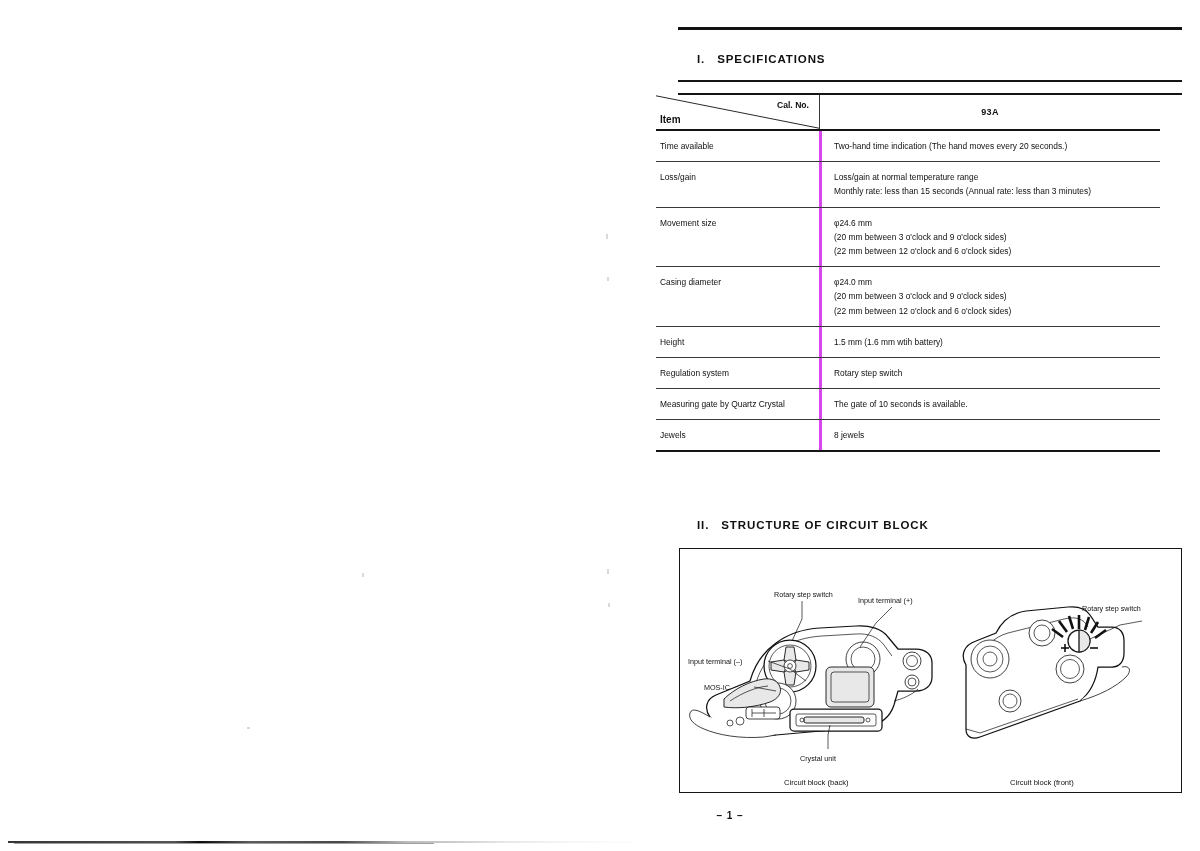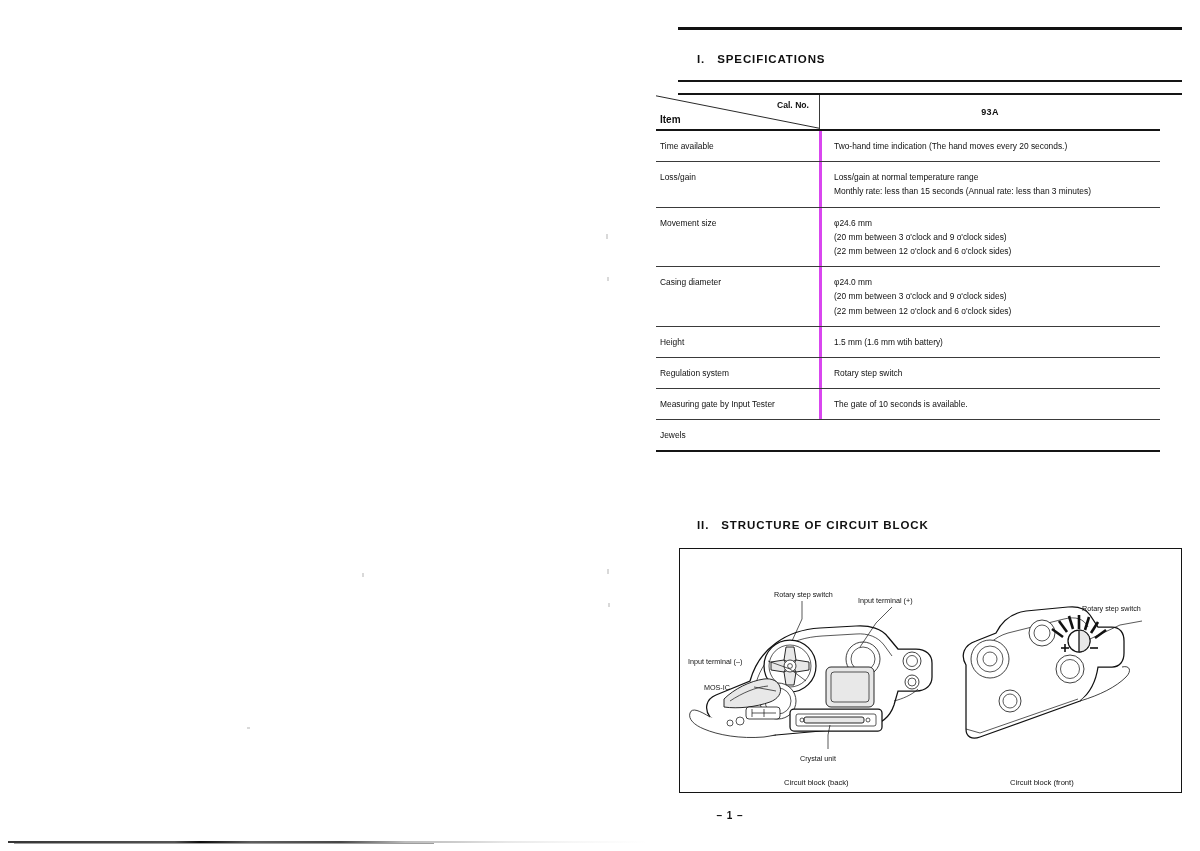--- a/index.html
+++ b/index.html
@@ -292,27 +292,30 @@
             <span class="line">1.5 mm (1.6 mm wtih battery)</span>
           </div>
         </div>
         <div class="spec-row">
           <div class="col-item">Regulation system</div>
           <div class="col-val">
             <span class="line">Rotary step switch</span>
           </div>
         </div>
         <div class="spec-row">
-          <div class="col-item">Measuring gate by Input Tester</div>
+          <div class="col-item">Measuring gate by Quartz Crystal</div>
           <div class="col-val">
             <span class="line">The gate of 10 seconds is available.</span>
           </div>
         </div>
         <div class="spec-row last">
           <div class="col-item">Jewels</div>
+          <div class="col-val">
+            <span class="line">8 jewels</span>
+          </div>
         </div>
       </div>
   </div>
 
   <div class="section-heading" id="sec2">
     <span class="num">II.</span><span>STRUCTURE OF CIRCUIT BLOCK</span>
   </div>
 
   <div class="diagram-frame">
     <svg width="500" height="242" viewBox="0 0 500 242">

